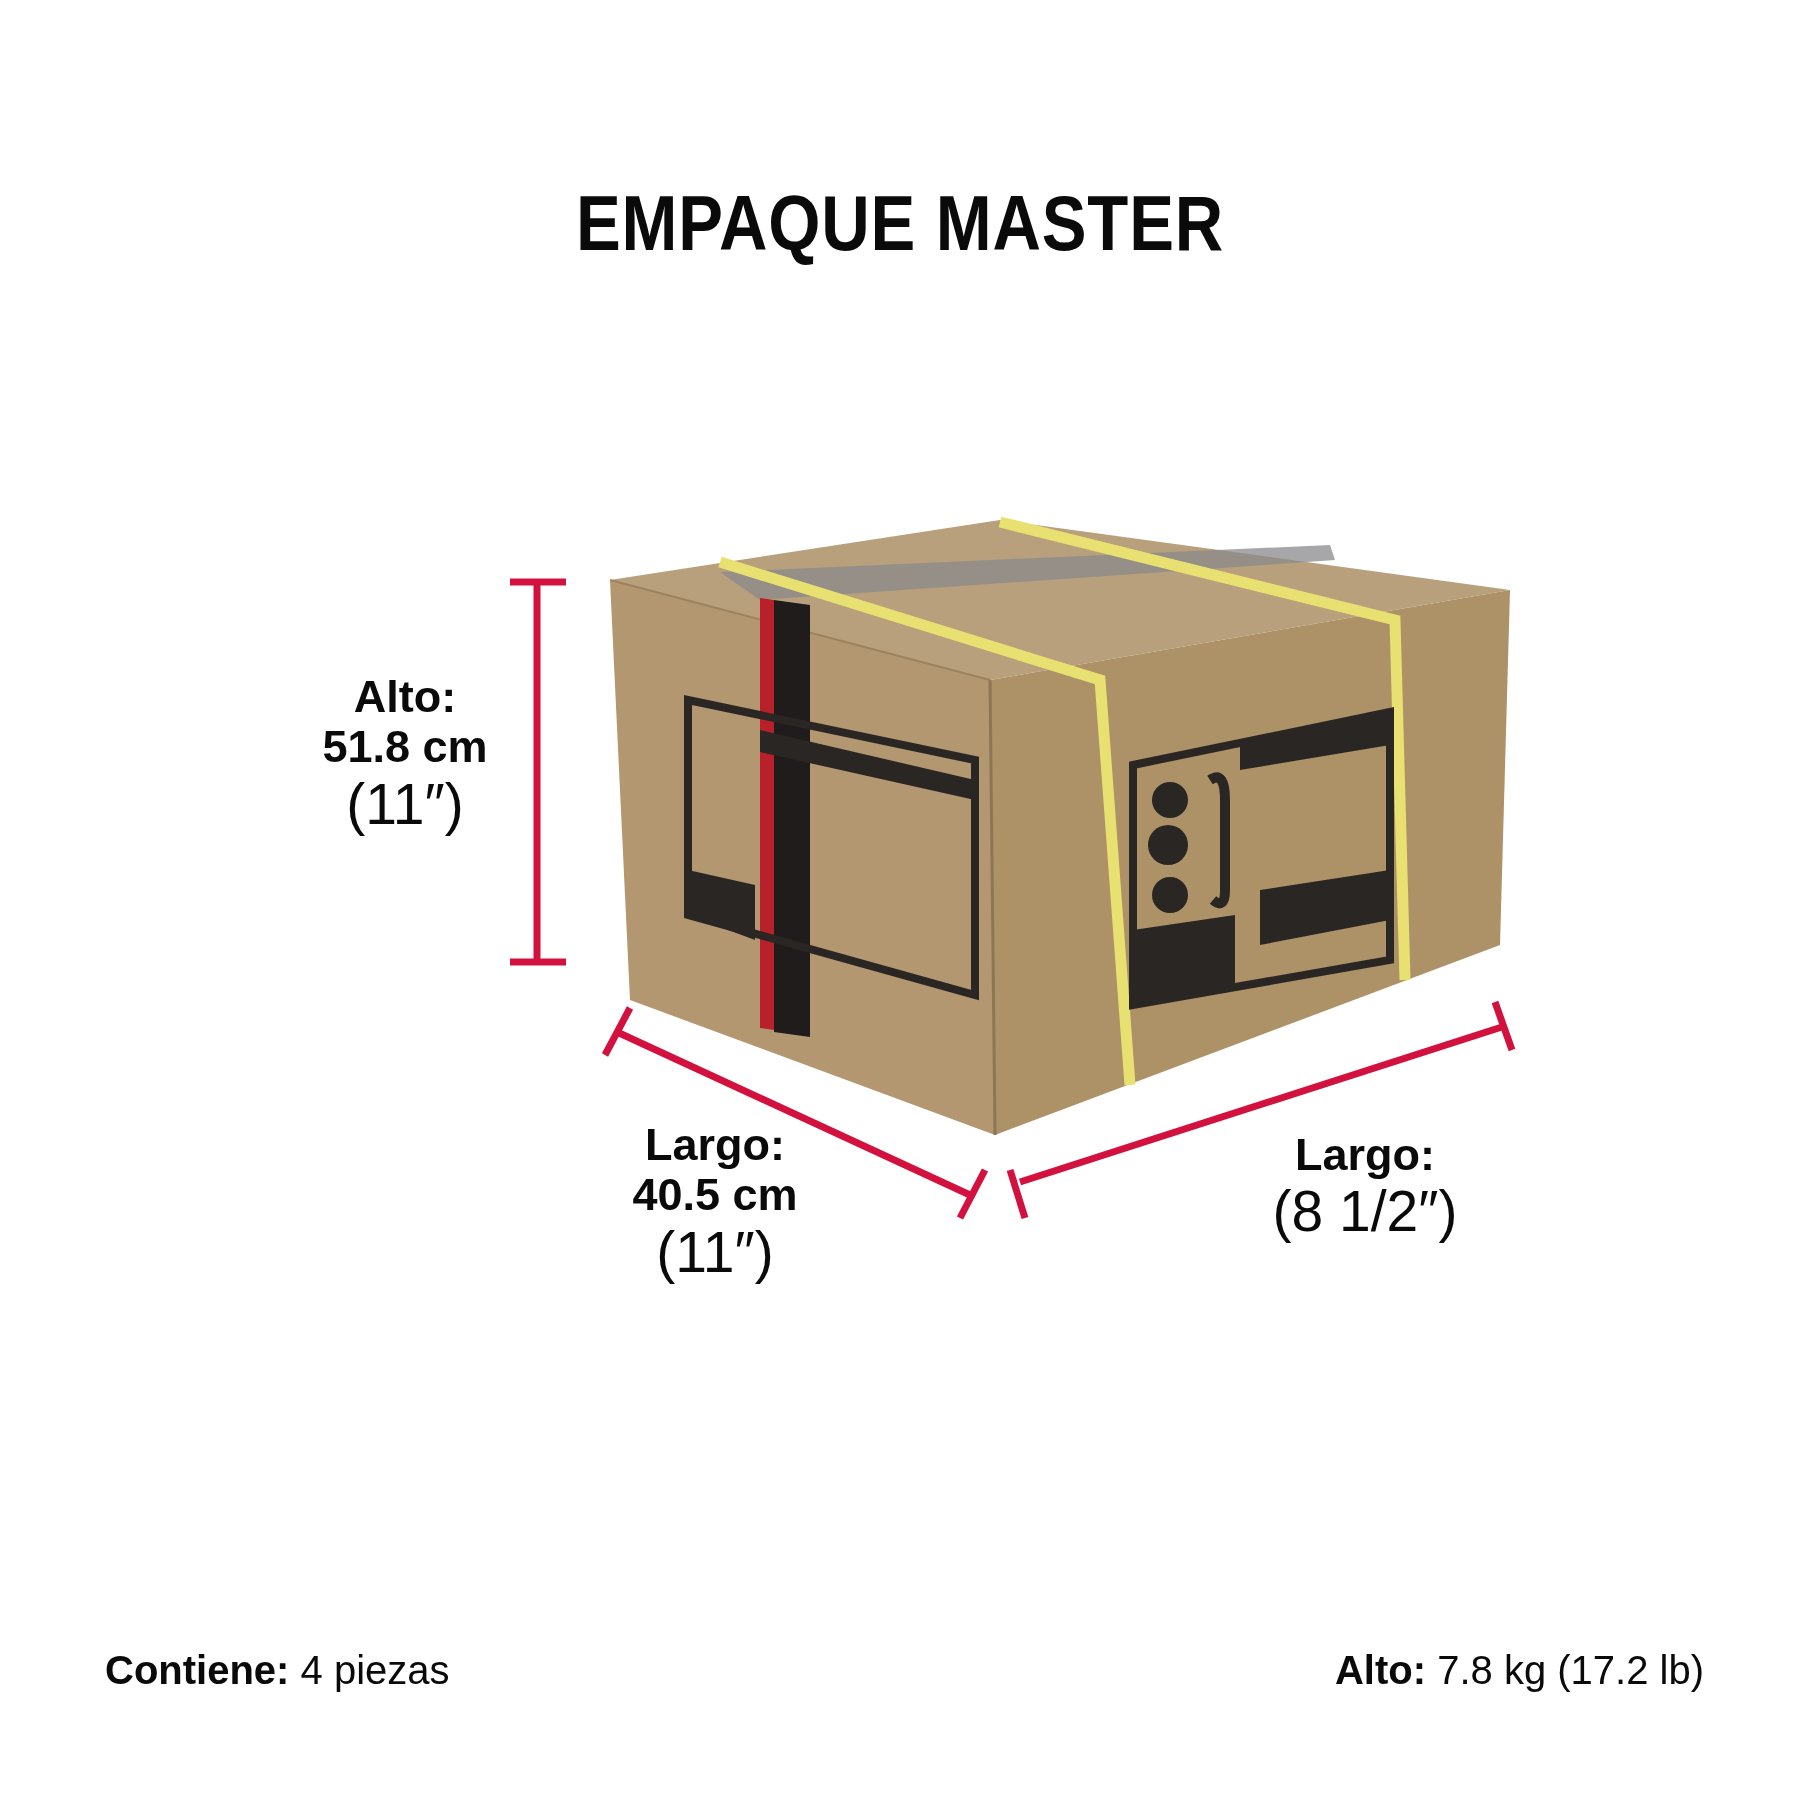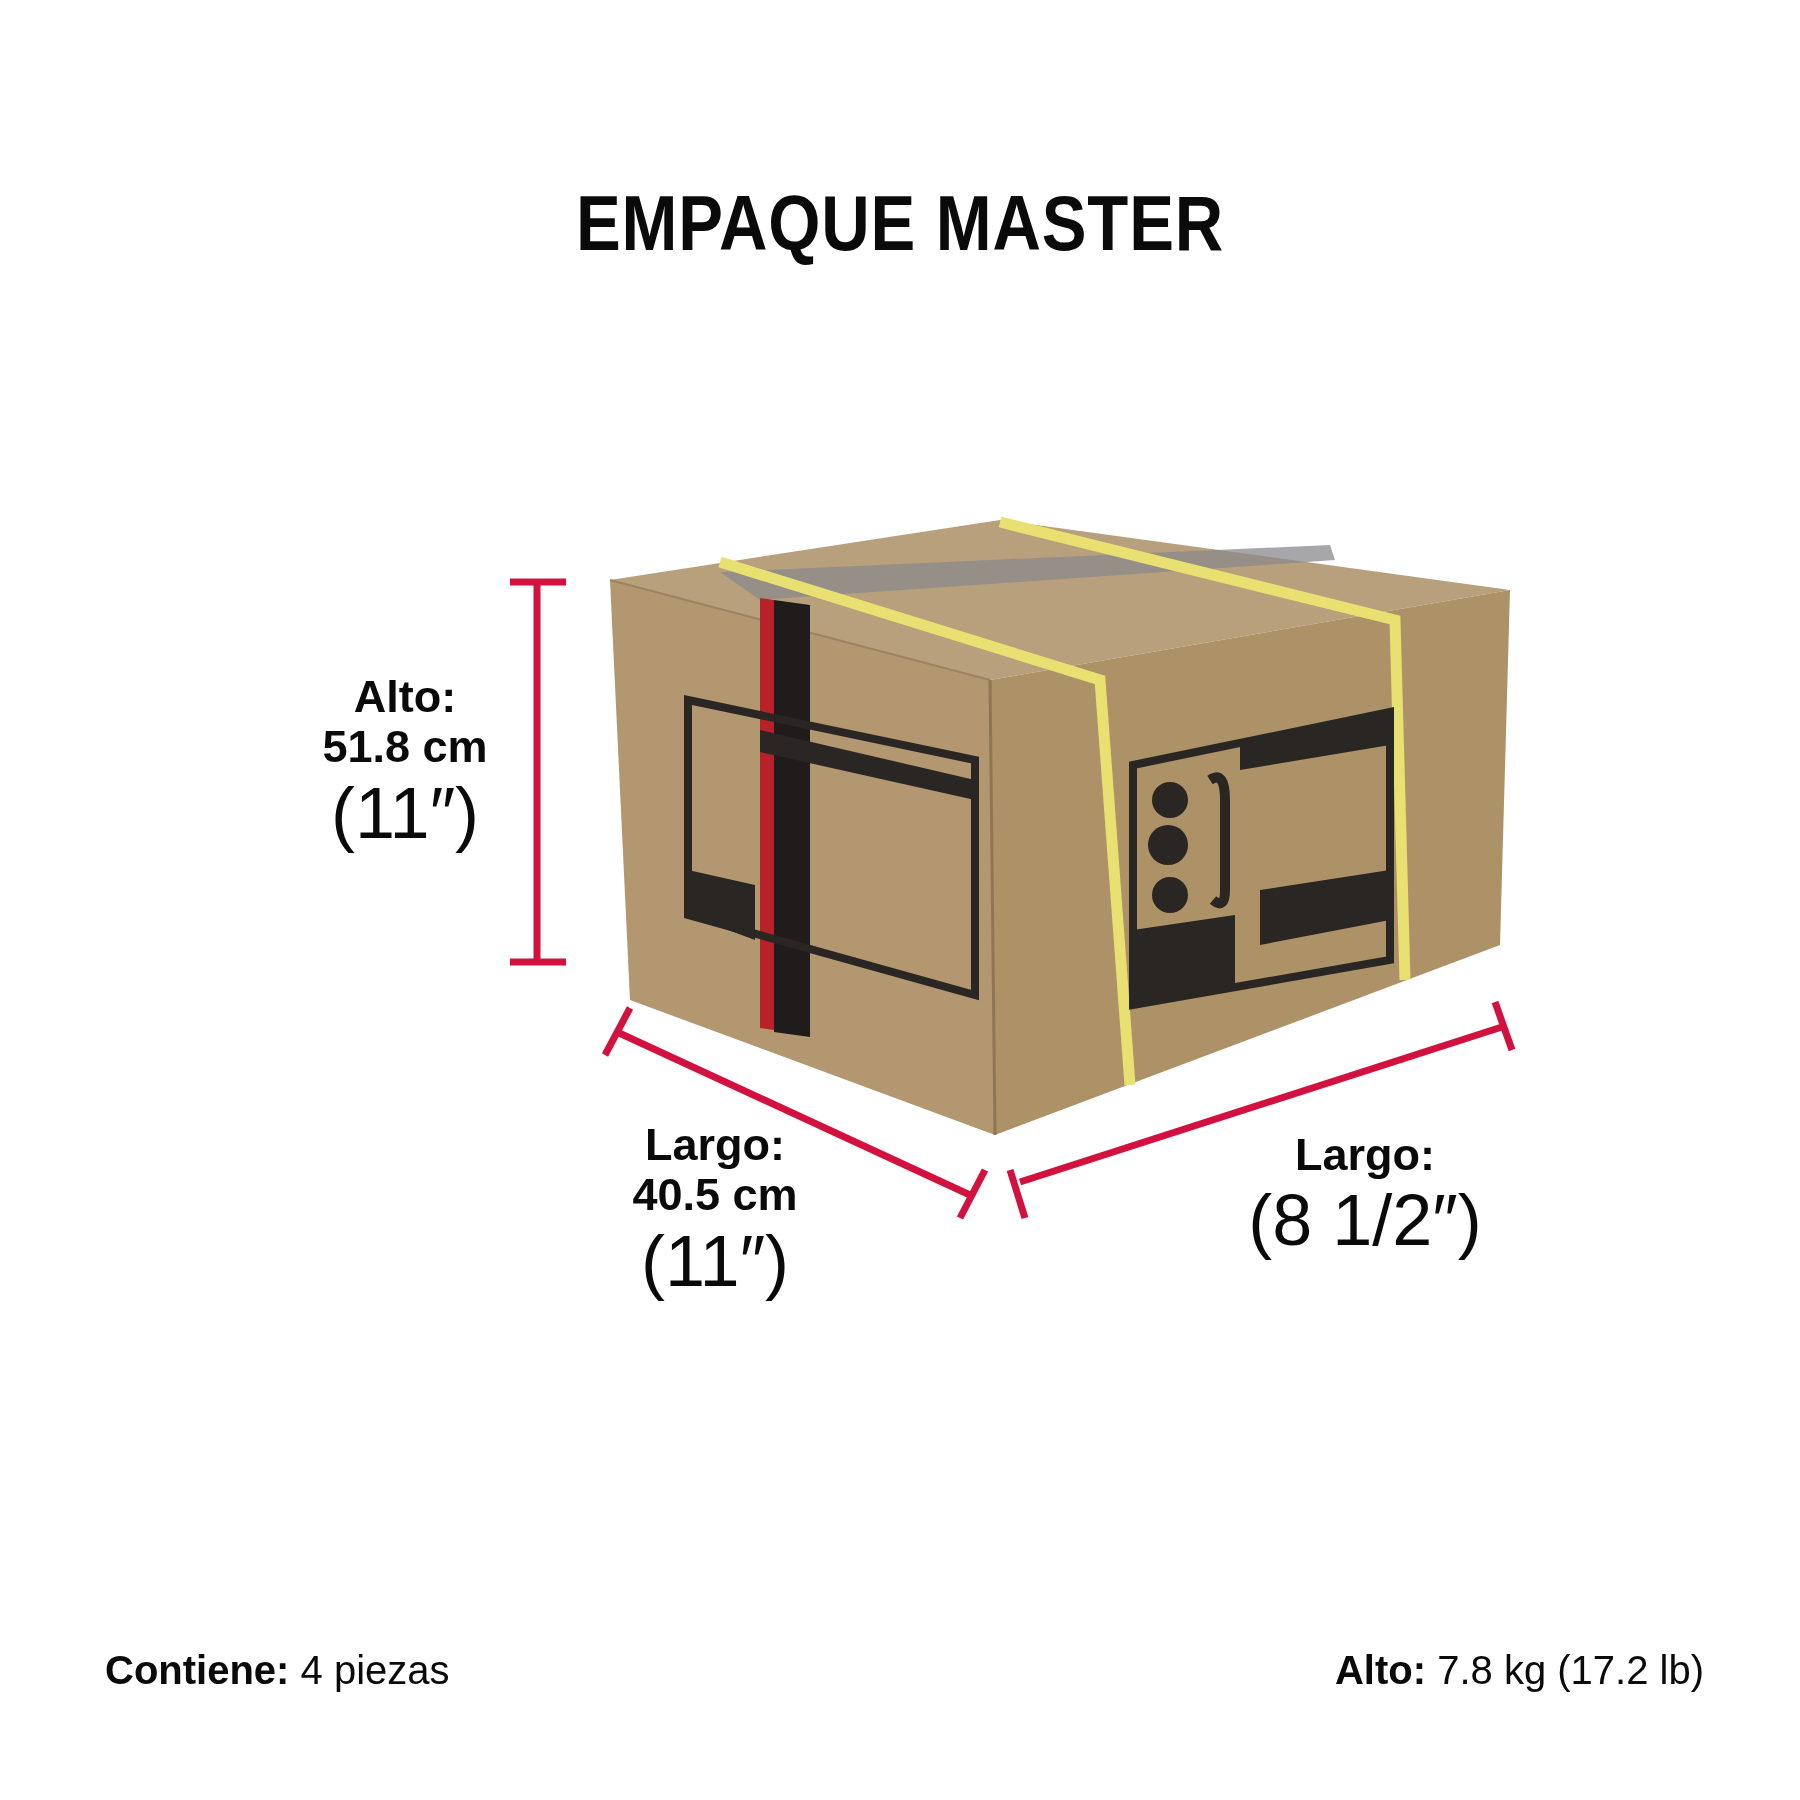--- a/index.html
+++ b/index.html
@@ -2,21 +2,21 @@
 <html><head>
   <meta charset="utf-8">
   <style>
     html, body { margin: 0; padding: 0; background: #ffffff; }
     body { width: 1800px; height: 1800px; position: relative; overflow: hidden;
            font-family: "Liberation Sans", "DejaVu Sans", sans-serif; color: #0a0a0a; }
     .title { position: absolute; left: 0; width: 1800px; top: 178px; text-align: center;
              font-size: 78px; font-weight: bold; letter-spacing: 1px; transform: scaleX(0.86); }
     .dim-label { position: absolute; text-align: center; font-weight: bold; line-height: 1.12; }
     .dim-label .lbl, .dim-label .val { display: block; font-size: 45px; }
-    .dim-label .imp { display: block; font-size: 72px; font-weight: normal; }
+    .dim-label .imp { display: block; font-size: 57px; font-weight: normal; }
     #dim-alto { left: 280px; top: 672px; width: 250px; }
     #dim-largo-1 { left: 580px; top: 1120px; width: 270px; }
     #dim-largo-2 { left: 1230px; top: 1130px; width: 270px; }
     .footer { position: absolute; top: 1648px; font-size: 40px; }
     .footer b { font-weight: bold; }
     #contiene { left: 105px; }
     #peso { right: 96px; }
     svg.scene { position: absolute; left: 0; top: 0; }
   </style>
 </head>

